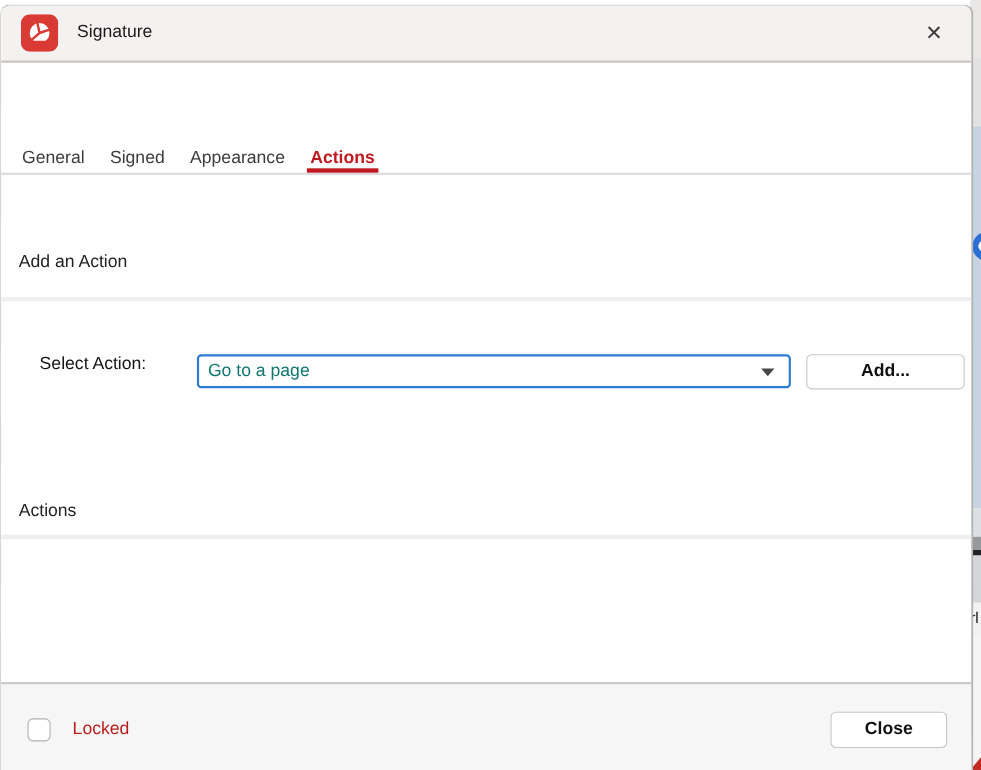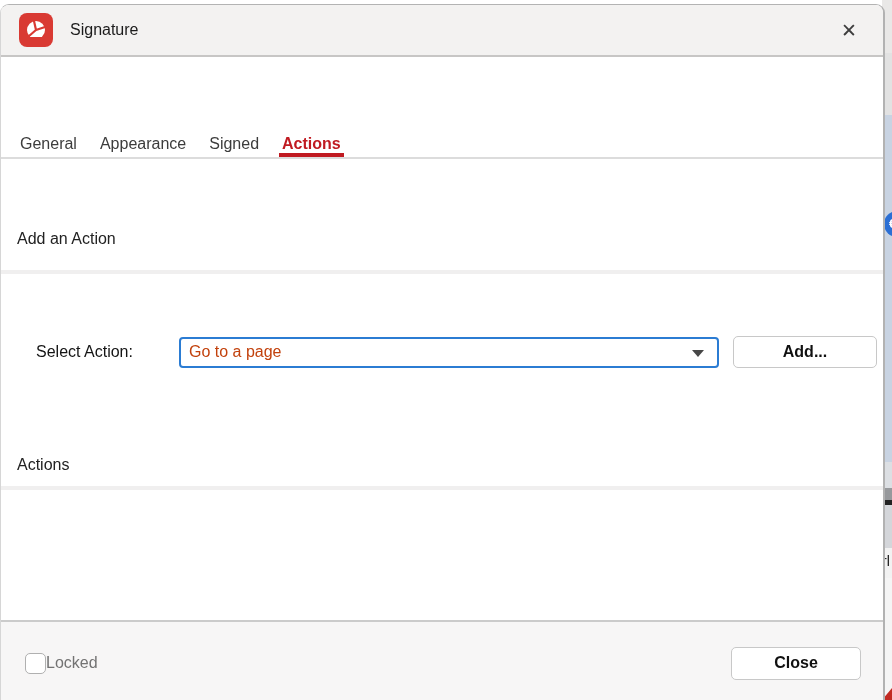--- a/index.html
+++ b/index.html
@@ -103,37 +103,37 @@
     padding: 0 0 22px 16px;
     font-size: 16px; color: #222222;
     border-bottom: 4px solid #f0efef;
   }
   .band-add   { height: 73px; flex: 0 0 73px; }
   .band-list  { height: 66px; flex: 0 0 66px; padding-bottom: 12px; }
 
   
   .select-row {
     height: 66px; flex: 0 0 66px;
-    display: flex; align-items: center;
+    display: flex; 
     padding: 6px 0 0 35px;
     background: #ffffff;
   }
   .select-label {
     width: 143px; flex: 0 0 143px;
     font-size: 16px; color: #141414;
   }
   .dropdown {
     position: relative;
     width: 540px; height: 31px; flex: 0 0 540px;
     background: #ffffff;
     border: 2px solid #2b7cd3;
     border-radius: 4px;
     display: flex; align-items: center;
     padding: 0 12px 0 8px;
-    font-size: 16px; color: #c2410c;
+    font-size: 16px; color: #0f766e;
   }
   .dropdown .caret {
     position: absolute; right: 13px; top: 11px;
     width: 0; height: 0;
     border-left: 6px solid transparent;
     border-right: 6px solid transparent;
     border-top: 7px solid #474747;
   }
   .btn {
     background: #ffffff;
@@ -157,24 +157,24 @@
     padding: 0 22px 0 24px;
   }
   .checkbox {
     width: 21px; height: 21px;
     background: #ffffff;
     border: 1.5px solid #b0b0b0;
     border-radius: 5px;
     flex: 0 0 21px;
   }
   .checkbox-label {
-    margin-left: 0;
-    font-size: 16px; color: #737373;
-  }
-  .btn-close { width: 130px; height: 33px; margin-left: auto; }
+    margin-left: 20px;
+    font-size: 16px; color: #b91c1c;
+  }
+  .btn-close { width: 106px; height: 33px; margin-left: auto; }
 </style>
 </head>
 <body>
 
 <div class="underlay">
   <div class="seg seg-a"></div>
   <div class="seg seg-b"></div>
   <div class="seg seg-c"></div>
   <div class="seg seg-d"></div>
   <div class="seg seg-e"></div>
@@ -193,22 +193,22 @@
       <circle cx="17" cy="17" r="9" fill="#ffffff"></circle>
       <path d="M17 17 L10 23 M17 17 L26 14 M17 17 L15 8" stroke="#d93a33" stroke-width="2.2" stroke-linecap="round"></path>
       <path d="M8 24 L26 24 L26 27 L8 27 Z" fill="#d93a33"></path>
     </svg>
     <div class="titlebar-title">Signature</div>
     <div class="close-btn">✕</div>
   </div>
 
   <div class="tabs">
     <div class="tab">General</div>
+    <div class="tab">Signed</div>
     <div class="tab">Appearance</div>
-    <div class="tab">Signed</div>
     <div class="tab active">Actions</div>
   </div>
 
   <div class="band band-add">Add an Action</div>
 
   <div class="select-row">
     <div class="select-label">Select Action:</div>
     <div class="dropdown">
       <span>Go to a page</span>
       <span class="caret"></span>

